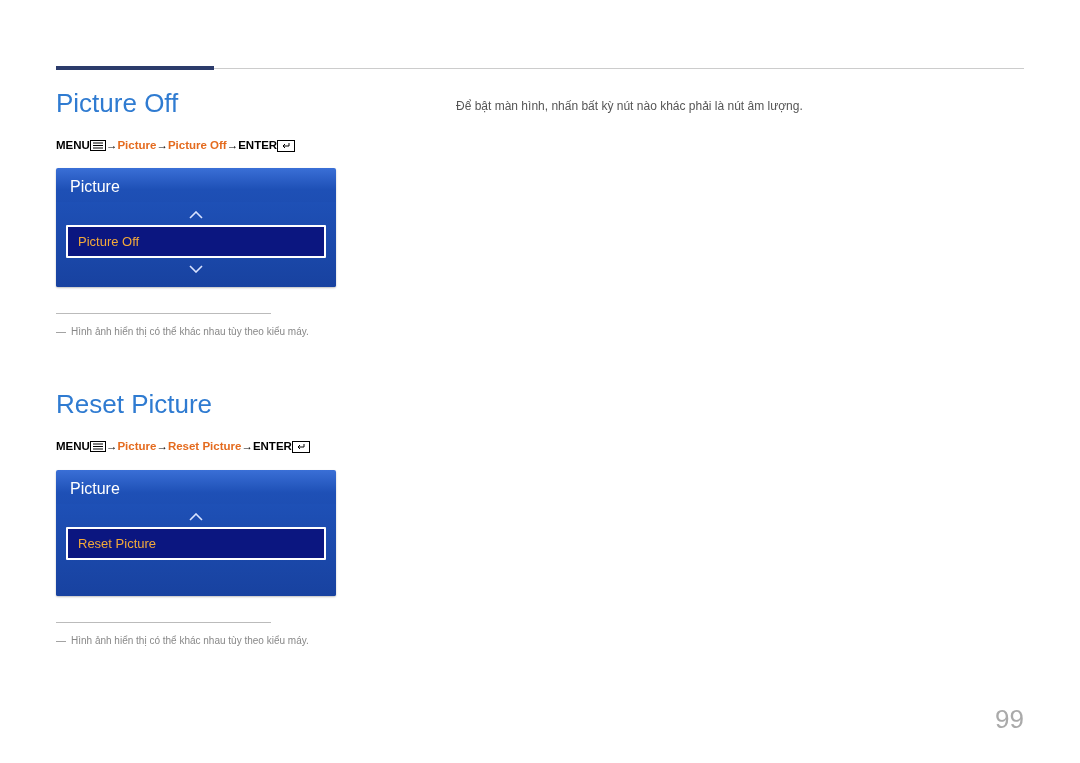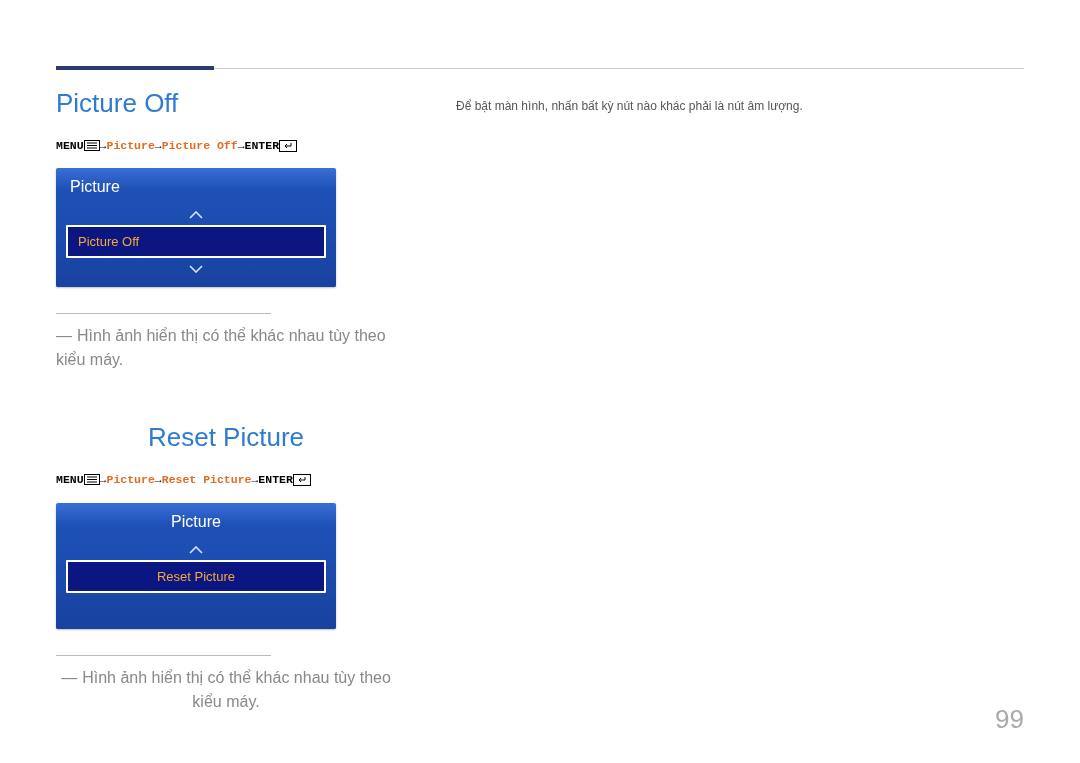--- a/index.html
+++ b/index.html
@@ -66,21 +66,20 @@
 
   .breadcrumb {
     font-size: 11.5px;
     font-weight: bold;
     color: #000;
     margin-bottom: 14px;
     line-height: 1.5;
     display: flex;
     align-items: center;
     flex-wrap: wrap;
-    font-family: Liberation Mono, monospace;
   }
   .breadcrumb .hl { color: #e46b1f; font-weight: bold; }
   .breadcrumb .arrow { color: #000; }
   .breadcrumb .icon-box {
     display: inline-flex;
     vertical-align: middle;
   }
 
   .osd {
     width: 280px;
@@ -117,27 +116,27 @@
   }
 
   .note-rule {
     width: 215px;
     height: 1px;
     background: #bbbbbb;
     margin-top: 26px;
     margin-bottom: 10px;
   }
   .note {
-    font-size: 16px;
+    font-size: 10px;
     color: #888888;
     line-height: 1.5;
   }
   .note .dash { margin-right: 5px; }
 
-  .section2 { margin-top: 50px; text-align: center; }
+  .section2 { margin-top: 50px; }
 
   .rt-row { margin-bottom: 6px; }
   .rt-row .hl { color: #e46b1f; font-weight: bold; }
 </style>
 </head>
 <body>
 
 <div class="page">
   <div class="top-rule"></div>
   <div class="top-rule-accent"></div>

